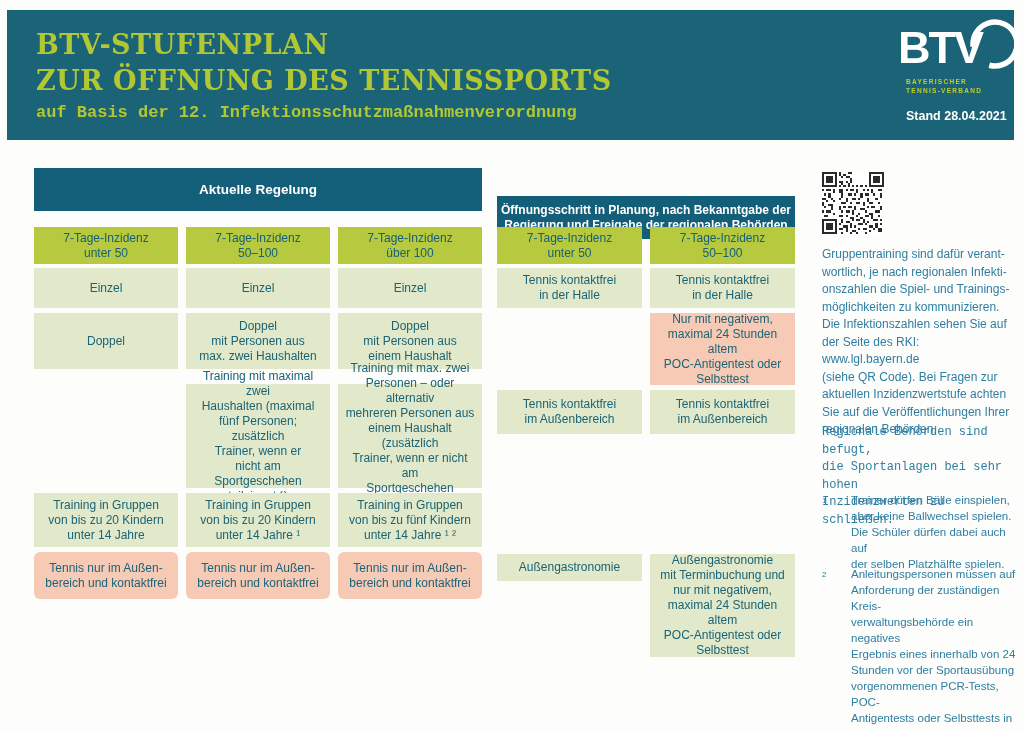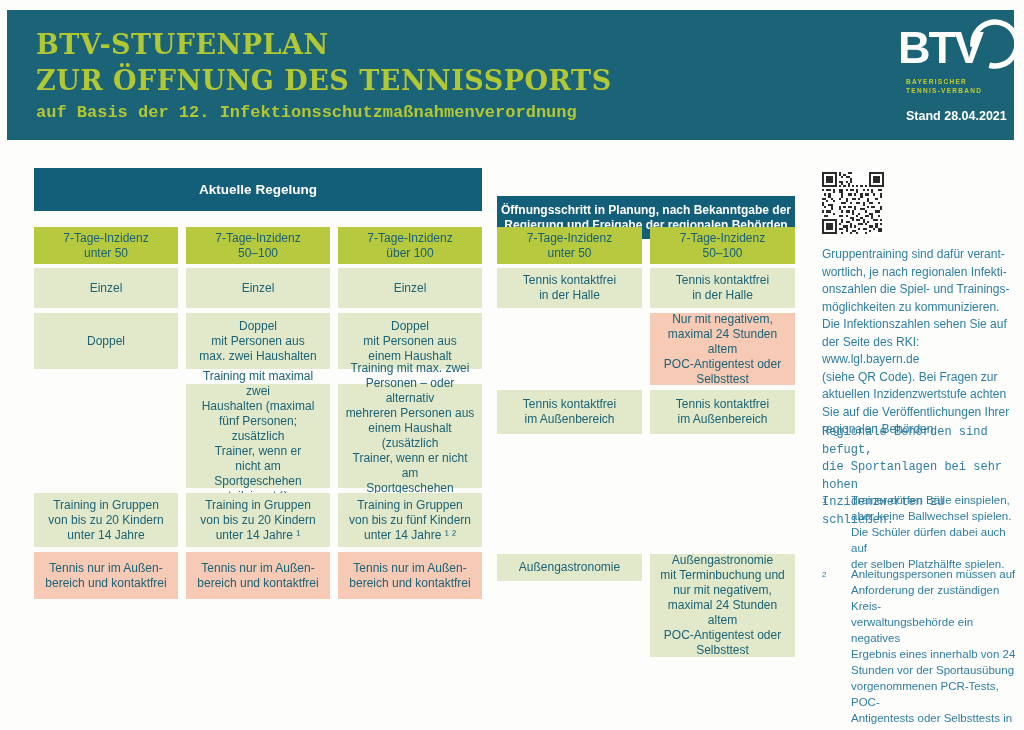--- a/index.html
+++ b/index.html
@@ -45,21 +45,21 @@
   .colhead{background:var(--head-green-bg);color:var(--head-green-text);}
   .salmon{background:var(--salmon-bg);}
 
   
   .lx1{left:34px;width:144px;} .lx2{left:186px;width:144px;} .lx3{left:338px;width:144px;}
   .lh0{top:227px;height:37px;}
   .lr1{top:268px;height:40px;}
   .lr2{top:313px;height:56px;}
   .lr3{top:384px;height:104px;}
   .lr4{top:493px;height:54px;}
-  .lr5{top:552px;height:47px;}
+  .lr5{top:552px;height:47px;border-radius:6px;}
 
   
   .rx1{left:497px;width:145px;} .rx2{left:650px;width:145px;}
   .rh0{top:227px;height:37px;}
   .rr1{top:268px;height:40px;}
   .rr2{top:313px;height:72px;}
   .rr3{top:390px;height:44px;}
   .rr4a{top:554px;height:27px;}
   .rr4b{top:554px;height:103px;}
 

